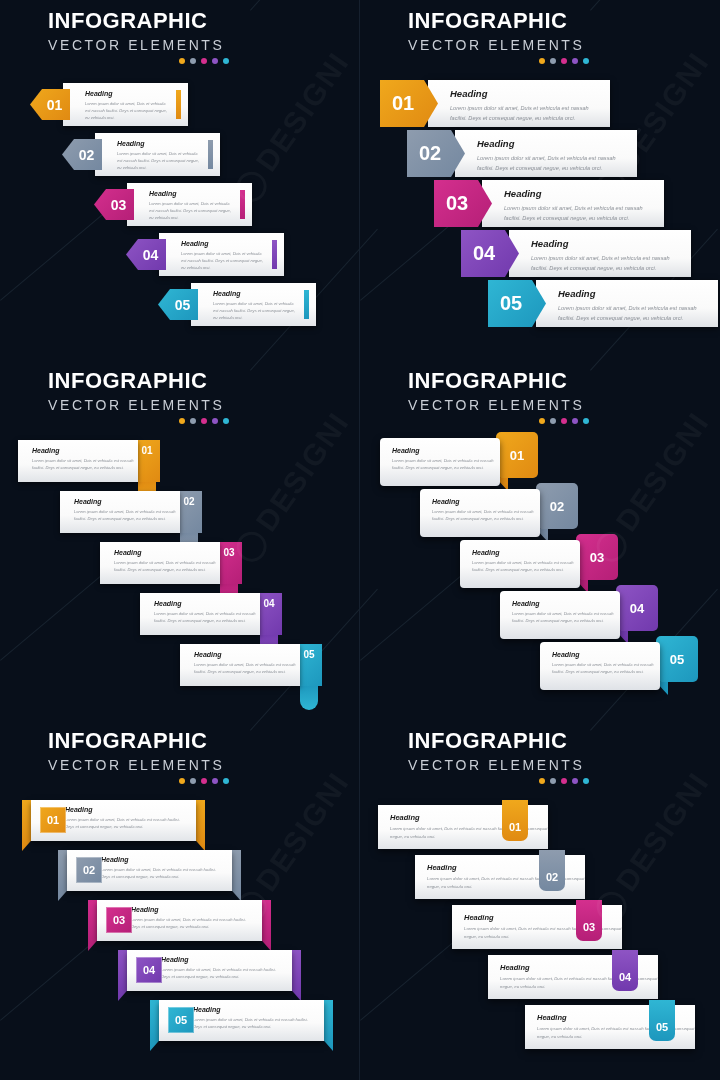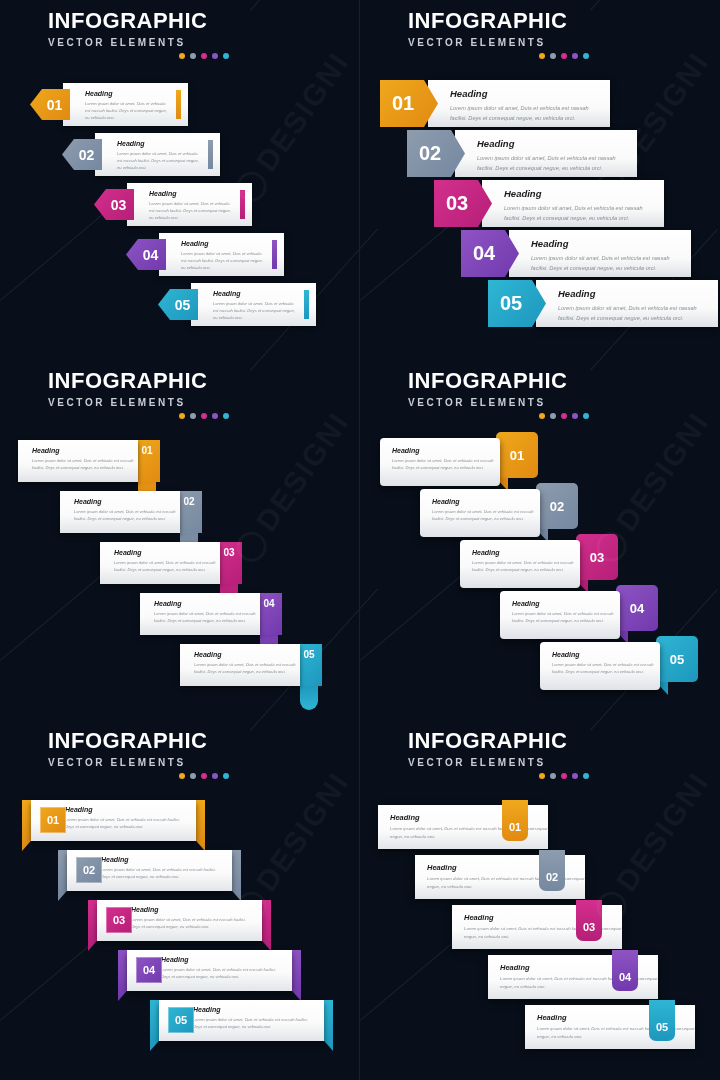--- a/index.html
+++ b/index.html
@@ -41,21 +41,21 @@
     border:3px solid rgba(255,255,255,.045);
     position:relative; margin-right:7px; vertical-align:-6px;
   }
 
   
   .phead{ position:absolute; left:0; right:0; top:10px; text-align:left; z-index:3;margin-left:48px; }
   .ptitle{
     color:#fff; font-weight:700; font-size:22px; letter-spacing:.5px; line-height:1;
   }
   .psub{
-    color:#c9ced6; font-size:10px; letter-spacing:2.6px; margin-top:5px;font-weight:bold;
+    color:#c9ced6; font-size:14px; letter-spacing:2.6px; margin-top:5px;
   }
   .pdots{ margin-top:5px; display:flex; gap:5px; justify-content:center; }
   .pdots i{ width:6px; height:6px; border-radius:50%; display:block; }
 
   
   .h{ font-style:italic; font-weight:700; color:#1b1b1b; }
   .b{ color:#8a8f96; font-style:italic; }
 
   
   .p1 .row{ position:absolute; height:43px; }

